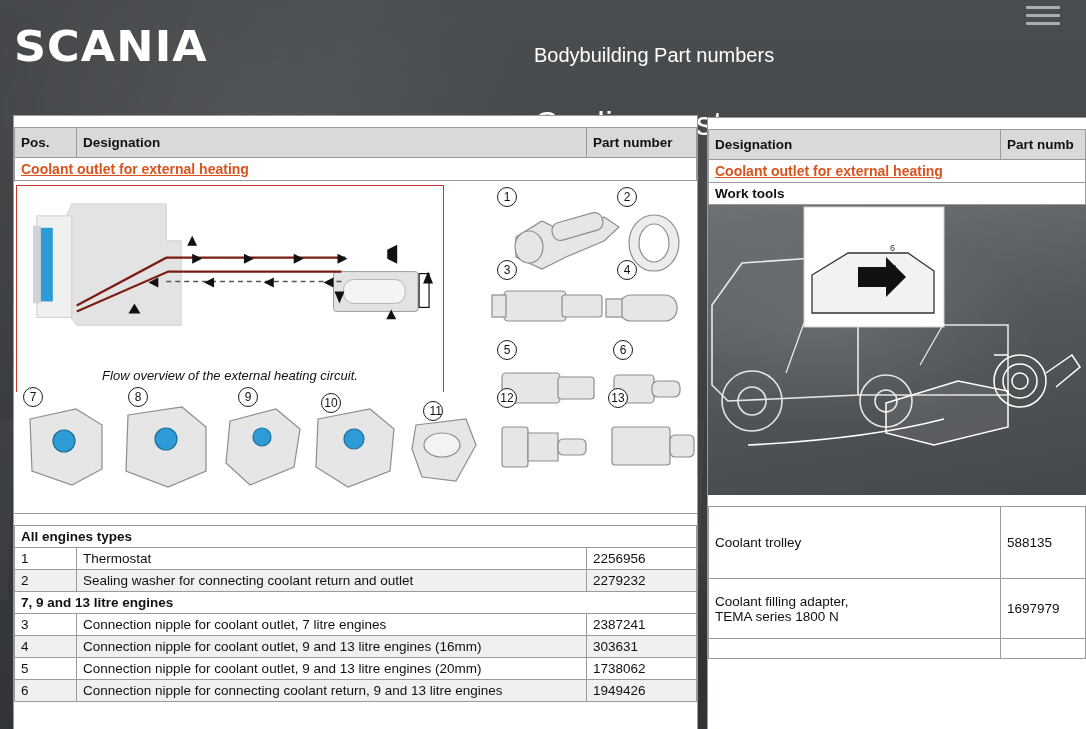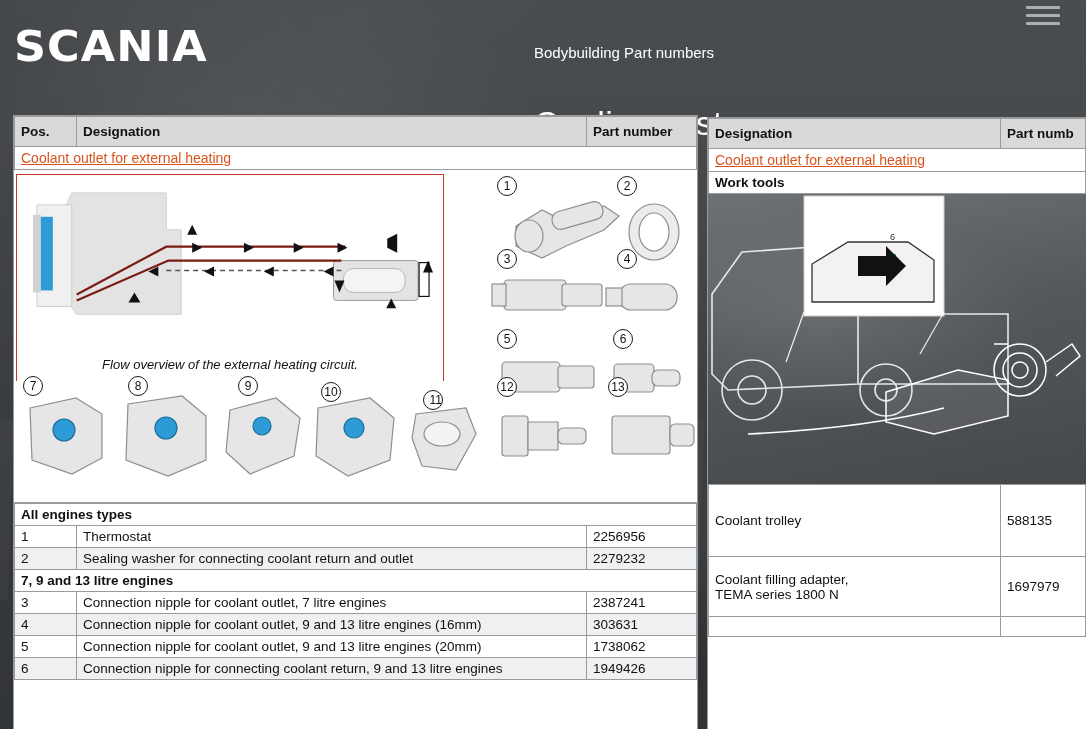--- a/index.html
+++ b/index.html
@@ -36,21 +36,21 @@
 
   
   .logo {
     position: absolute; left: 14px; top: 22px;
     font-size: 42px; font-weight: bold; color: #ffffff;
     letter-spacing: 1px; font-family: "DejaVu Sans", sans-serif;
     transform: scaleX(1.06); transform-origin: left center;
   }
   .hdr-sub {
     position: absolute; left: 534px; top: 44px;
-    font-size: 15px; color: #ffffff;
+    font-size: 20px; color: #ffffff;
   }
   .hdr-title {
     position: absolute; left: 534px; top: 64px;
     font-size: 34px; color: #ffffff; font-weight: normal;
     letter-spacing: 0.3px;
     margin-top: 40px;
   }
   .hamburger {
     position: absolute; right: 26px; top: 6px; width: 34px;
   }
@@ -61,21 +61,21 @@
   
   #left-panel {
     position: absolute; left: 13px; top: 115px; width: 685px; height: 620px;
     background: #ffffff; border: 1px solid #9a9a9a;
   }
   #right-panel {
     position: absolute; left: 707px; top: 117px; width: 380px; height: 618px;
     background: #ffffff; border: 1px solid #9a9a9a;
   }
 
-  table.tbl { border-collapse: collapse; width: 100%; table-layout: fixed; }
+  table.tbl { border-collapse: collapse; width: 100%; table-layout: fixed; margin-top: 11px; }
   table.tbl td, table.tbl th {
     border: 1px solid #9a9a9a;
     font-size: 13.5px; color: #111;
     padding: 3px 6px;
     vertical-align: middle;
   }
   .th-row td {
     background: #d9d9d9;
     font-weight: bold;
     font-size: 14px;
@@ -83,21 +83,21 @@
     padding: 4px 8px;
   }
   .col-pos  { width: 62px; text-align: center; }
   .col-desg { }
   .col-part { width: 110px; }
 
   .link-row td {
     background: #ffffff; border: none; padding: 5px 8px 4px 8px;
   }
   .link {
-    color: #d9531e; text-decoration: underline; font-size: 14px;
+    color: #d9531e; text-decoration: underline; font-size: 14px; font-weight: bold;
   }
   .group-row td {
     background: #ffffff; color: #d9531e; font-weight: bold;
     font-size: 13.5px; padding: 3px 8px;
   }
 
   .row-num { text-align: left; padding-left: 6px; }
   .zebra td { background: #eef0f2; }
 
   

